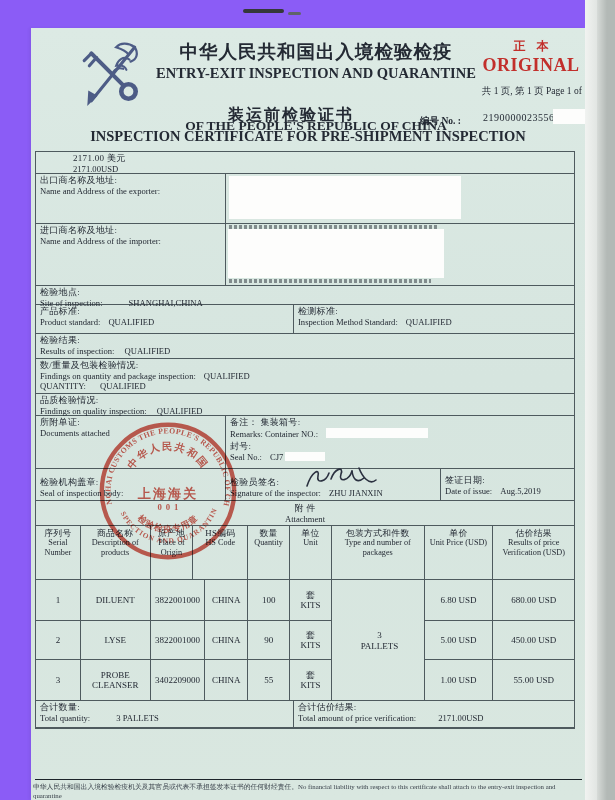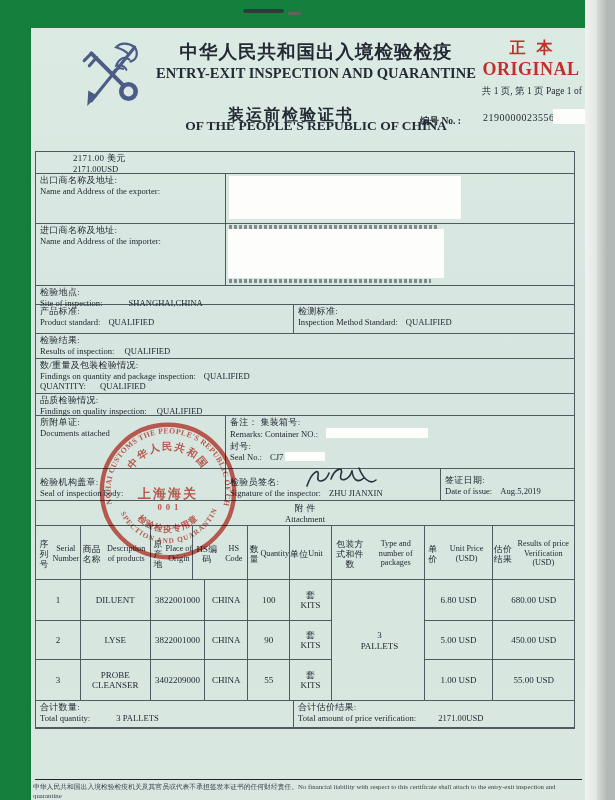--- a/index.html
+++ b/index.html
@@ -1,21 +1,21 @@
 <!DOCTYPE html>
 <html><head>
 <meta charset="utf-8">
 <style>
   * { box-sizing: border-box; margin: 0; padding: 0; }
   html,body { width:615px; height:800px; overflow:hidden; }
   body {
     font-family: "Liberation Serif", "DejaVu Serif", serif;
     background:#eef0ee;
   }
-  .scan { position:relative; width:615px; height:800px; background:#15803d; }
+  .scan { position:relative; width:615px; height:800px; background:#8b5cf6; }
 
   
   .edge-right   { position:absolute; right:0; top:0; width:18px; height:800px;
                   background:linear-gradient(90deg,#d7dbd8,#b3b9b6 55%); }
   .edge-mid     { position:absolute; left:585px; top:0; width:14px; height:800px;
                   background:linear-gradient(90deg,#f1f3f1,#dfe3e0); }
   .dash1 { position:absolute; left:243px; top:9px;  width:41px; height:4px; background:#35383a; border-radius:2px; }
   .dash2 { position:absolute; left:288px; top:12px; width:13px; height:3px; background:#606467; border-radius:2px; }
 
   
@@ -31,21 +31,21 @@
   .en  { font-size:8.6px; line-height:10.5px; }
   .val { font-weight:normal; }
 
   
   .logo { position:absolute; left:50px; top:12px; width:62px; height:68px; }
   .org  { position:absolute; left:118px; top:13px; width:334px; text-align:center; }
   .org-cn { font-size:18.5px; font-weight:bold; letter-spacing:1px; line-height:22px; }
   .org-en1{ font-size:14.5px; font-weight:bold; line-height:17px; margin-top:2px; }
   .org-en2{ font-size:13.5px; font-weight:bold; line-height:16px;margin-top:36px; }
   .orig { position:absolute; left:447px; top:10px; width:106px; text-align:center; color:#c22f2b; }
-  .orig-cn { font-size:16px; font-weight:bold; letter-spacing:11px; padding-left:11px; }
+  .orig-cn { font-size:12px; font-weight:bold; letter-spacing:11px; padding-left:11px; }
   .orig-en { font-size:18px; font-weight:bold; letter-spacing:.5px; }
   .pageinfo { position:absolute; top:57px; right:-4px; width:220px; text-align:right; font-size:9.5px; }
   .cert-cn { position:absolute; top:77px; left:140px; width:240px; text-align:center;
              font-size:16px; font-weight:bold; letter-spacing:2px; }
   .no-label { position:absolute; top:87px; left:389px; font-size:9.5px; font-weight:bold; }
   .no-value { position:absolute; top:84px; left:452px; font-size:10px; letter-spacing:.5px; }
   .no-redact { position:absolute; top:81px; left:522px; width:34px; height:15px; background:#fdfdfc; }
   .cert-en { position:absolute; top:100px; left:0; width:100%; text-align:center;
              font-size:14.5px; font-weight:bold; }
 
@@ -67,21 +67,21 @@
             background:repeating-linear-gradient(90deg,#3a4148 0 3px,transparent 3px 5px); }
   .inline-redact { display:inline-block; background:#fdfdfc; vertical-align:-1px; }
 
   .ml8{margin-left:8px} .ml10{margin-left:10px} .ml14{margin-left:14px}
   .ml18{margin-left:26px} .ml22{margin-left:22px} .ml26{margin-left:26px} .ml33{margin-left:33px}
 
   .center-cell { text-align:center; padding-top:2px; }
 
   
   .thead { height:54px; }
-  .th { display:flex; align-items:center; padding-top:2px;
+  .th { display:flex; flex-direction:column; align-items:center; padding-top:2px;
         border-right:1px solid #4e5a5e; text-align:center; }
   .th:last-child { border-right:none; }
   .th .cn { font-size:8.8px; line-height:10px; }
   .th .en { font-size:8.2px; line-height:9.6px; }
   .trow { display:flex; border-bottom:none; }
   .td { border-right:1px solid #4e5a5e; border-bottom:1px solid #4e5a5e;
         display:flex; flex-direction:column; align-items:center; justify-content:center;
         font-size:9px; line-height:10.5px; text-align:center; }
   .td:last-child { border-right:none; }
   .td.nobot { border-bottom:none; }
@@ -138,20 +138,21 @@
       <div class="orig-cn">正本</div>
       <div class="orig-en">ORIGINAL</div>
     </div>
 
     <div class="pageinfo">共 1 页, 第 1 页 Page 1 of 1</div>
 
     <div class="cert-cn">装运前检验证书</div>
     <div class="no-label">编号 No. :</div>
     <div class="no-value">2190000023556</div>
     <div class="no-redact"></div>
+    <div class="cert-en">INSPECTION CERTIFICATE FOR PRE-SHIPMENT INSPECTION</div>
 
     <div class="grid">
 
       <div class="row h22">
         <div class="c grow">
           <div class="cn ml33">2171.00 美元</div>
           <div class="en ml33">2171.00USD</div>
         </div>
       </div>
 

